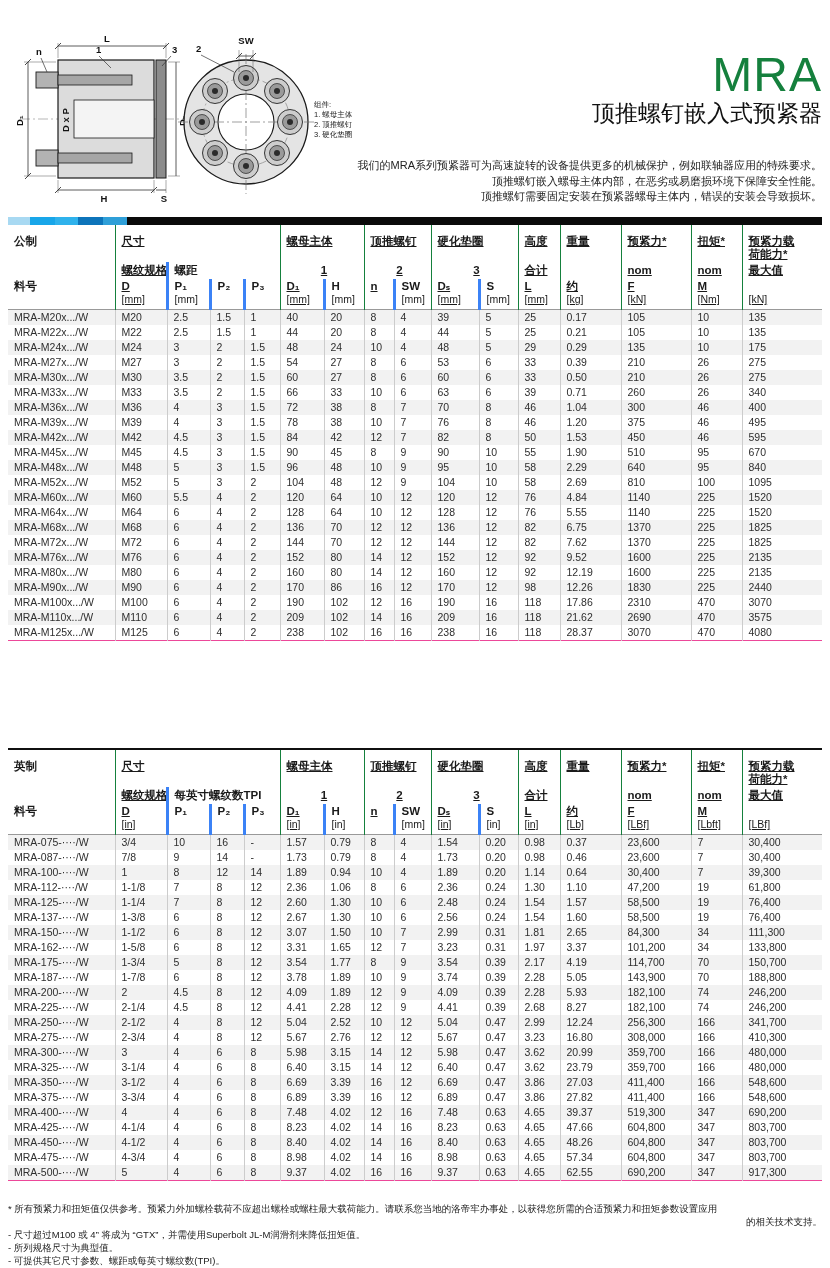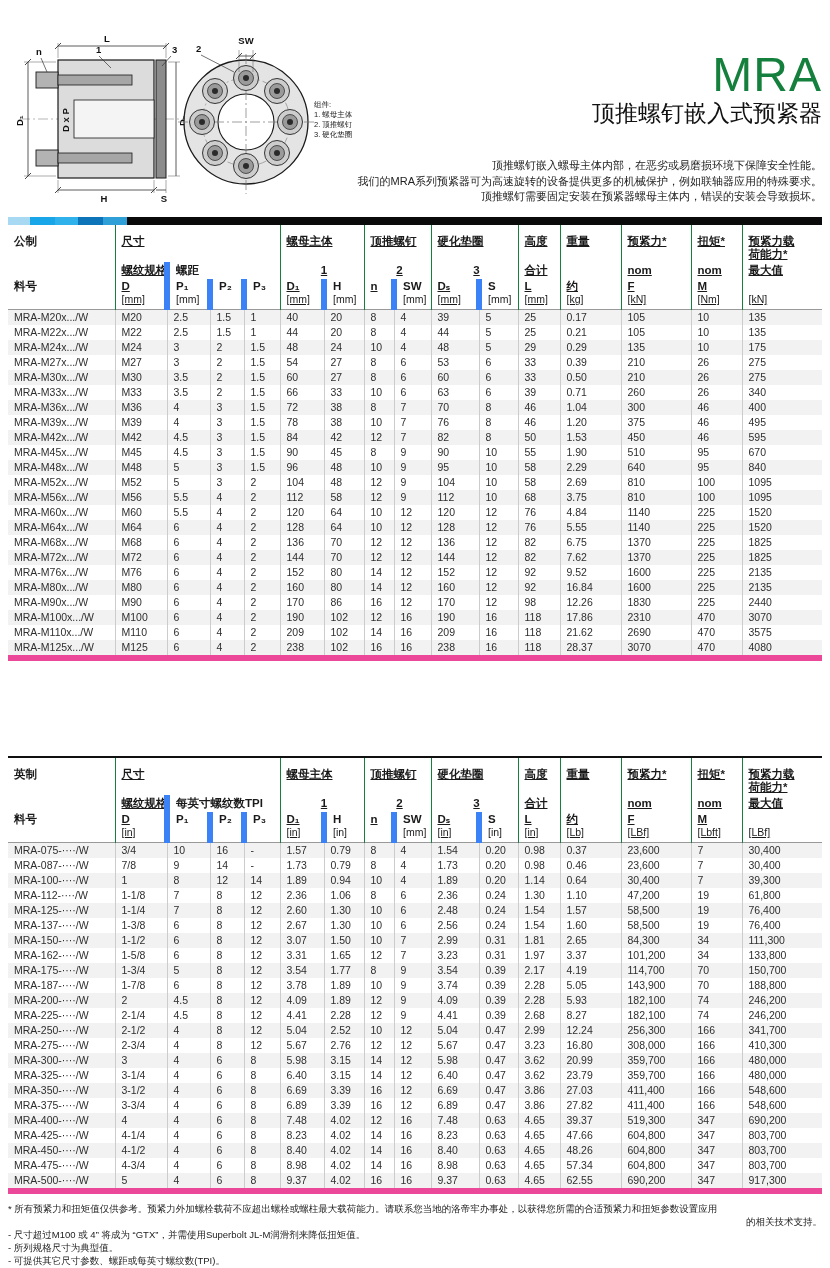--- a/index.html
+++ b/index.html
@@ -14,36 +14,36 @@
   .drawing-svg{position:absolute;}
   .svg-section{left:14px;top:22px;}
   .svg-front{left:176px;top:30px;}
   .dimtext{font-size:9.5px;font-weight:bold;fill:#111;}
   
   .colorbar{position:absolute;left:8px;top:217px;width:814px;height:8px;display:flex;}
   .colorbar .seg{height:100%;}
   
   .metric-section{position:absolute;left:8px;top:225px;}
   .imperial-section{position:absolute;left:8px;top:748px;}
-  .imperial-section .dtable{border-top:2px solid #101010;margin-top:8px;}
+  .imperial-section .dtable{border-top:2px solid #101010;}
   .dtable{border-collapse:collapse;table-layout:fixed;width:814px;}
   .dtable th,.dtable td{text-align:left;vertical-align:top;overflow:hidden;white-space:nowrap;}
   .dtable td{font-size:10.5px;color:#2e2e2e;padding:2px 2px 1.5px 6px;height:11.5px;line-height:11.5px;}
   .dtable tbody tr:nth-child(odd){background:#f2f2f2;}
   .dtable td + td{border-left:1px solid #ccc;}
   .dtable thead{border-bottom:1px solid #999;}
-  .dtable tbody{border-bottom:6px solid #ec4899;}
+  .dtable tbody{border-bottom:1px solid #ec4899;}
   .group-row th{font-size:11.5px;padding:10px 2px 2px 6px;white-space:pre-line;line-height:12.5px;}
   .sub-row th{font-size:11.5px;padding:2px 2px 2px 6px;line-height:13px;}
   .col-row th{font-size:11.5px;padding:1px 2px 4px 6px;}
   .col-row .main{display:block;min-height:13px;line-height:13px;}
   .col-row .unit{display:block;font-weight:normal;font-size:10.5px;line-height:12px;min-height:12px;}
   th.c{text-align:center;}
   th.gs{border-left:1px solid #15803d;text-decoration:underline;}
-  th.ls{border-left:6px solid #3b82f6;}
+  th.ls{border-left:3px solid #3b82f6;}
   th.nb{border-left:none;}
   
   .footnotes{position:absolute;left:8px;top:1202px;width:814px;font-size:9.5px;line-height:13px;color:#1c1c1c;}
   .fn-indent{padding-left:6px;text-align:right;}
 </style>
 </head>
 <body>
 
 <div class="page">
 
@@ -162,22 +162,22 @@
     <div>1. 螺母主体</div>
     <div>2. 顶推螺钉</div>
     <div>3. 硬化垫圈</div>
   </div>
 
   <div class="title-block">
     <div class="product-code">MRA</div>
     <div class="product-name">顶推螺钉嵌入式预紧器</div>
   </div>
   <div class="desc">
+    <div>我们的MRA系列预紧器可为高速旋转的设备提供更多的机械保护，例如联轴器应用的特殊要求。</div>
     <div>顶推螺钉嵌入螺母主体内部，在恶劣或易磨损环境下保障安全性能。</div>
-    <div>我们的MRA系列预紧器可为高速旋转的设备提供更多的机械保护，例如联轴器应用的特殊要求。</div>
     <div>顶推螺钉需要固定安装在预紧器螺母主体内，错误的安装会导致损坏。</div>
   </div>
 
   <div class="colorbar">
       <div class="seg" style="width: 22px; background: rgb(168, 217, 242);"></div>
       <div class="seg" style="width: 25px; background: rgb(24, 166, 233);"></div>
       <div class="seg" style="width: 23px; background: rgb(47, 178, 236);"></div>
       <div class="seg" style="width: 25px; background: rgb(13, 116, 186);"></div>
       <div class="seg" style="width: 24px; background: rgb(47, 159, 216);"></div>
       <div class="seg" style="width: 695px; background: rgb(10, 10, 10);"></div>
@@ -508,38 +508,20 @@
             <td>9</td>
             <td>104</td>
             <td>10</td>
             <td>58</td>
             <td>2.69</td>
             <td>810</td>
             <td>100</td>
             <td>1095</td>
           </tr>
           <tr>
-            <td>MRA-M56x.../W</td>
-            <td>M56</td>
-            <td>5.5</td>
-            <td>4</td>
-            <td>2</td>
-            <td>112</td>
-            <td>58</td>
-            <td>12</td>
-            <td>9</td>
-            <td>112</td>
-            <td>10</td>
-            <td>68</td>
-            <td>3.75</td>
-            <td>810</td>
-            <td>100</td>
-            <td>1095</td>
-          </tr>
-          <tr>
             <td>MRA-M60x.../W</td>
             <td>M60</td>
             <td>5.5</td>
             <td>4</td>
             <td>2</td>
             <td>120</td>
             <td>64</td>
             <td>10</td>
             <td>12</td>
             <td>120</td>
@@ -628,21 +610,21 @@
             <td>6</td>
             <td>4</td>
             <td>2</td>
             <td>160</td>
             <td>80</td>
             <td>14</td>
             <td>12</td>
             <td>160</td>
             <td>12</td>
             <td>92</td>
-            <td>16.84</td>
+            <td>12.19</td>
             <td>1600</td>
             <td>225</td>
             <td>2135</td>
           </tr>
           <tr>
             <td>MRA-M90x.../W</td>
             <td>M90</td>
             <td>6</td>
             <td>4</td>
             <td>2</td>

